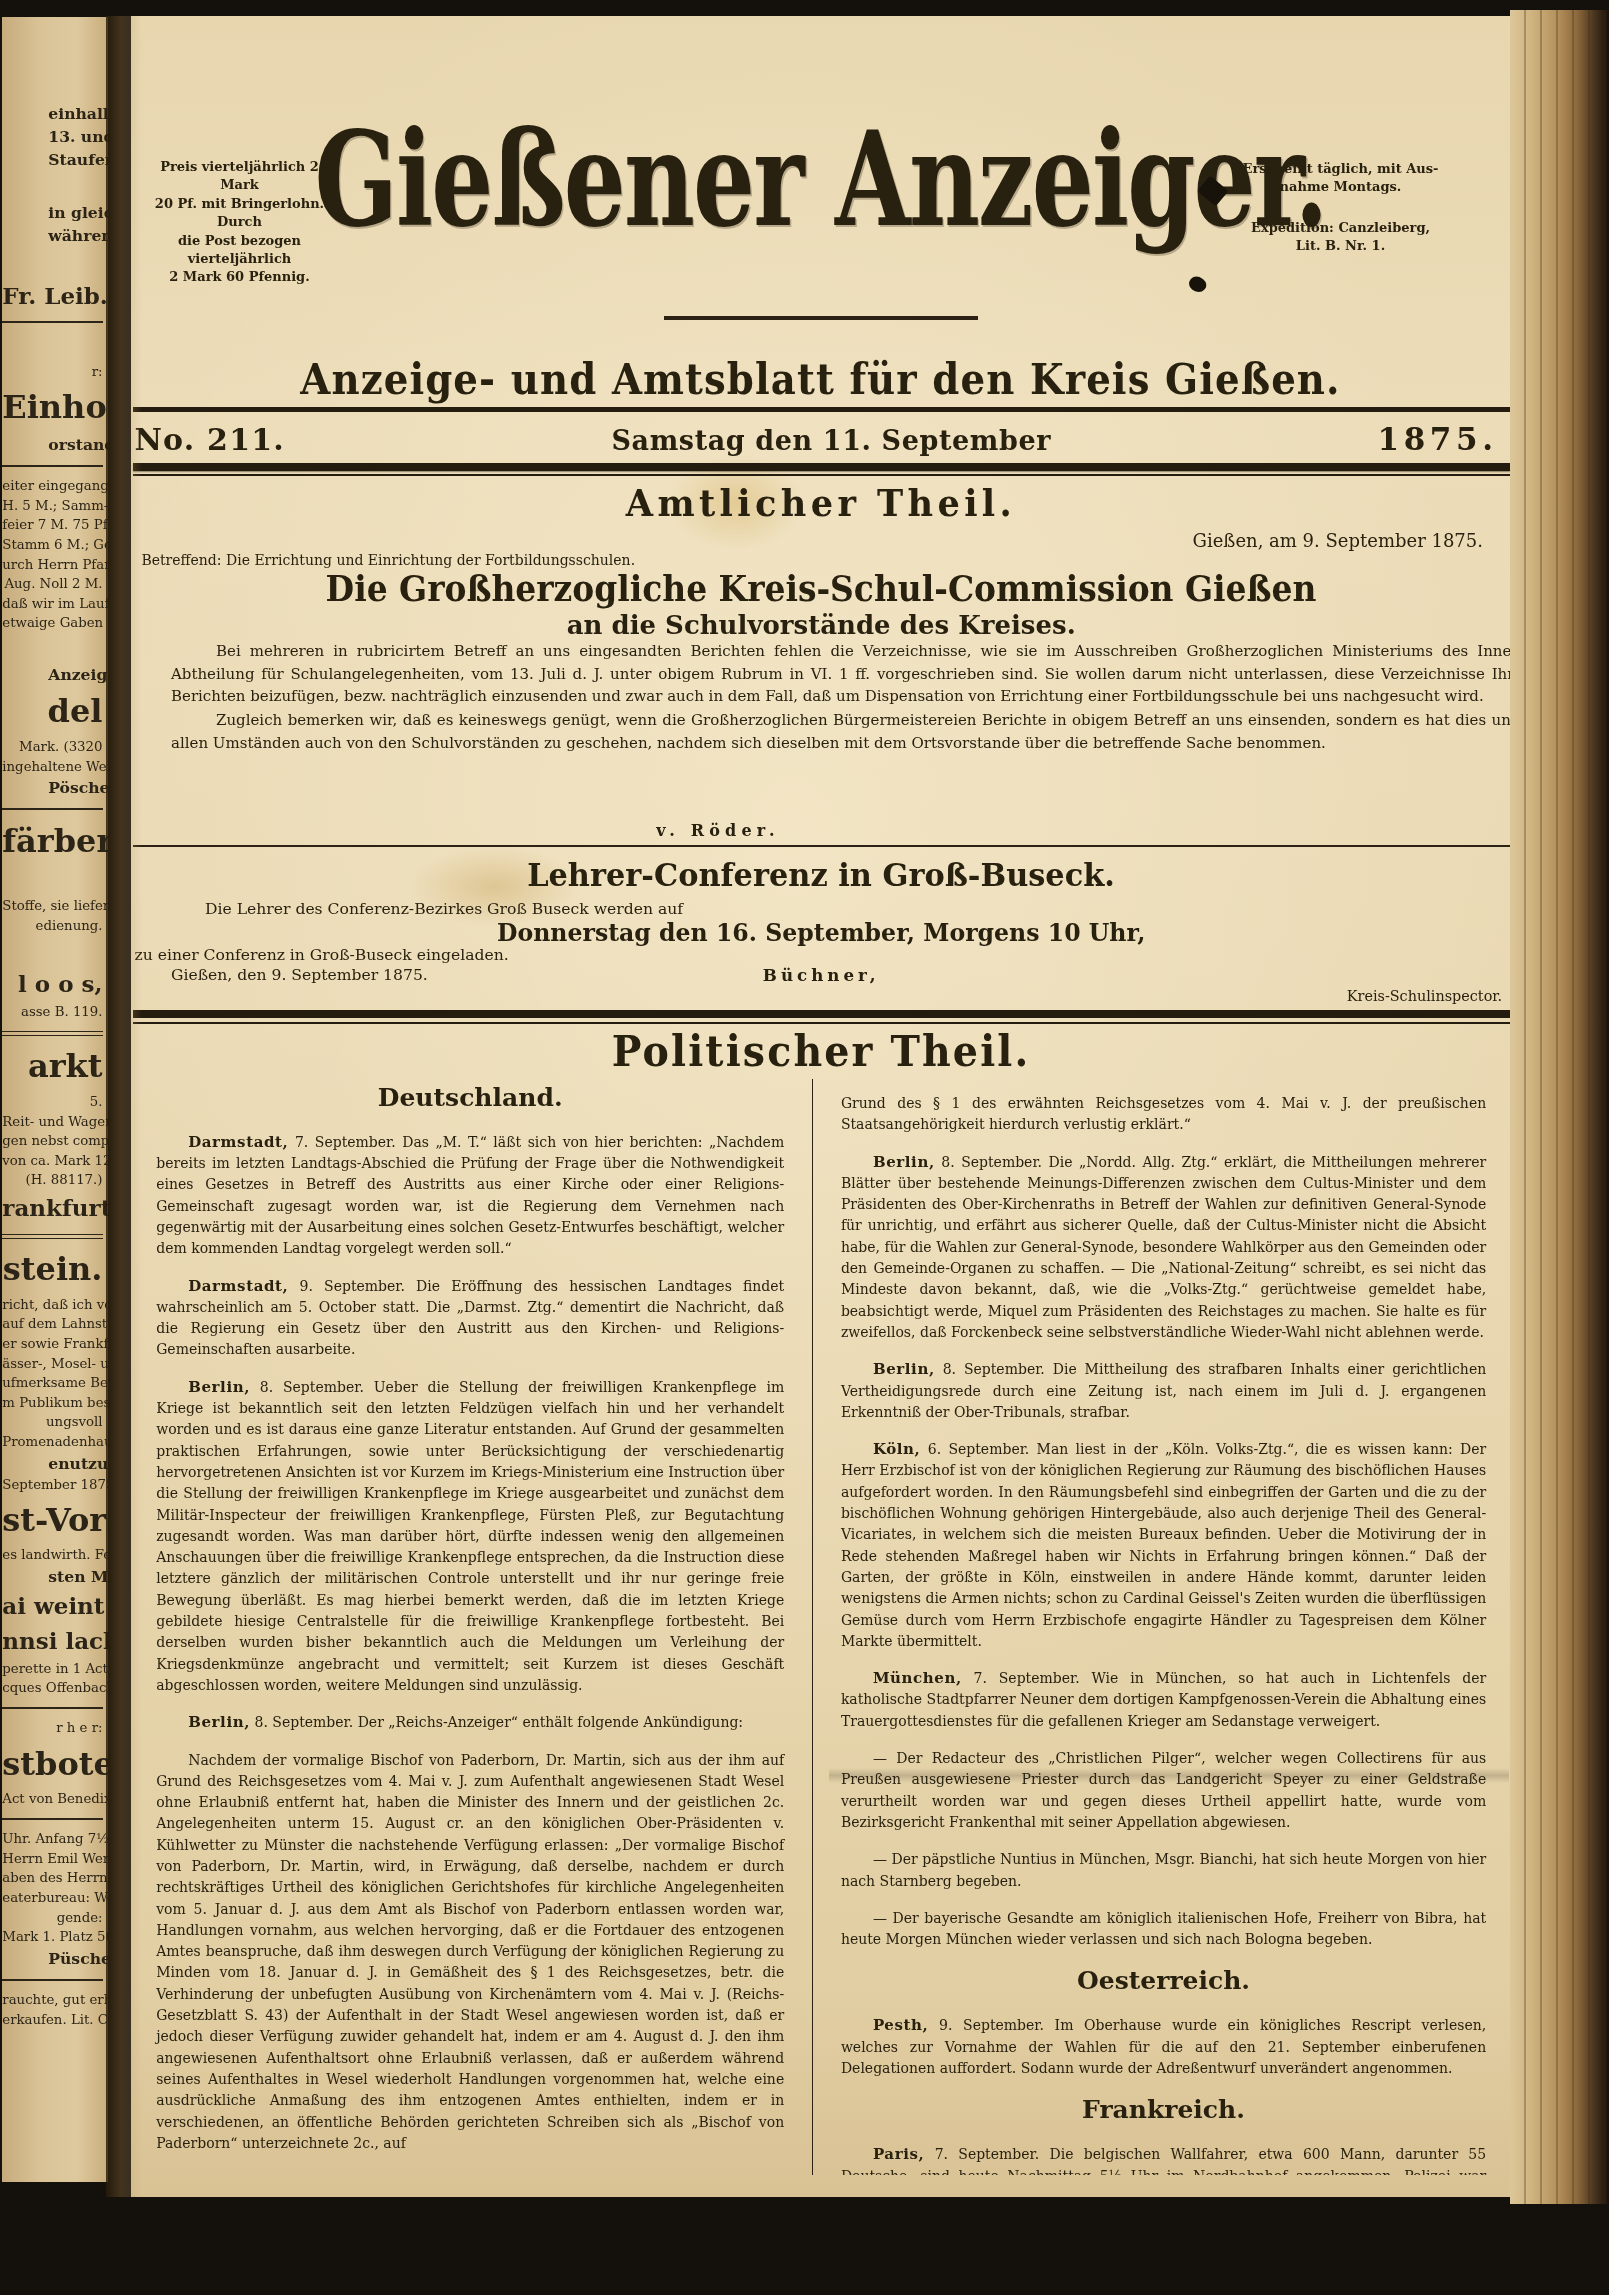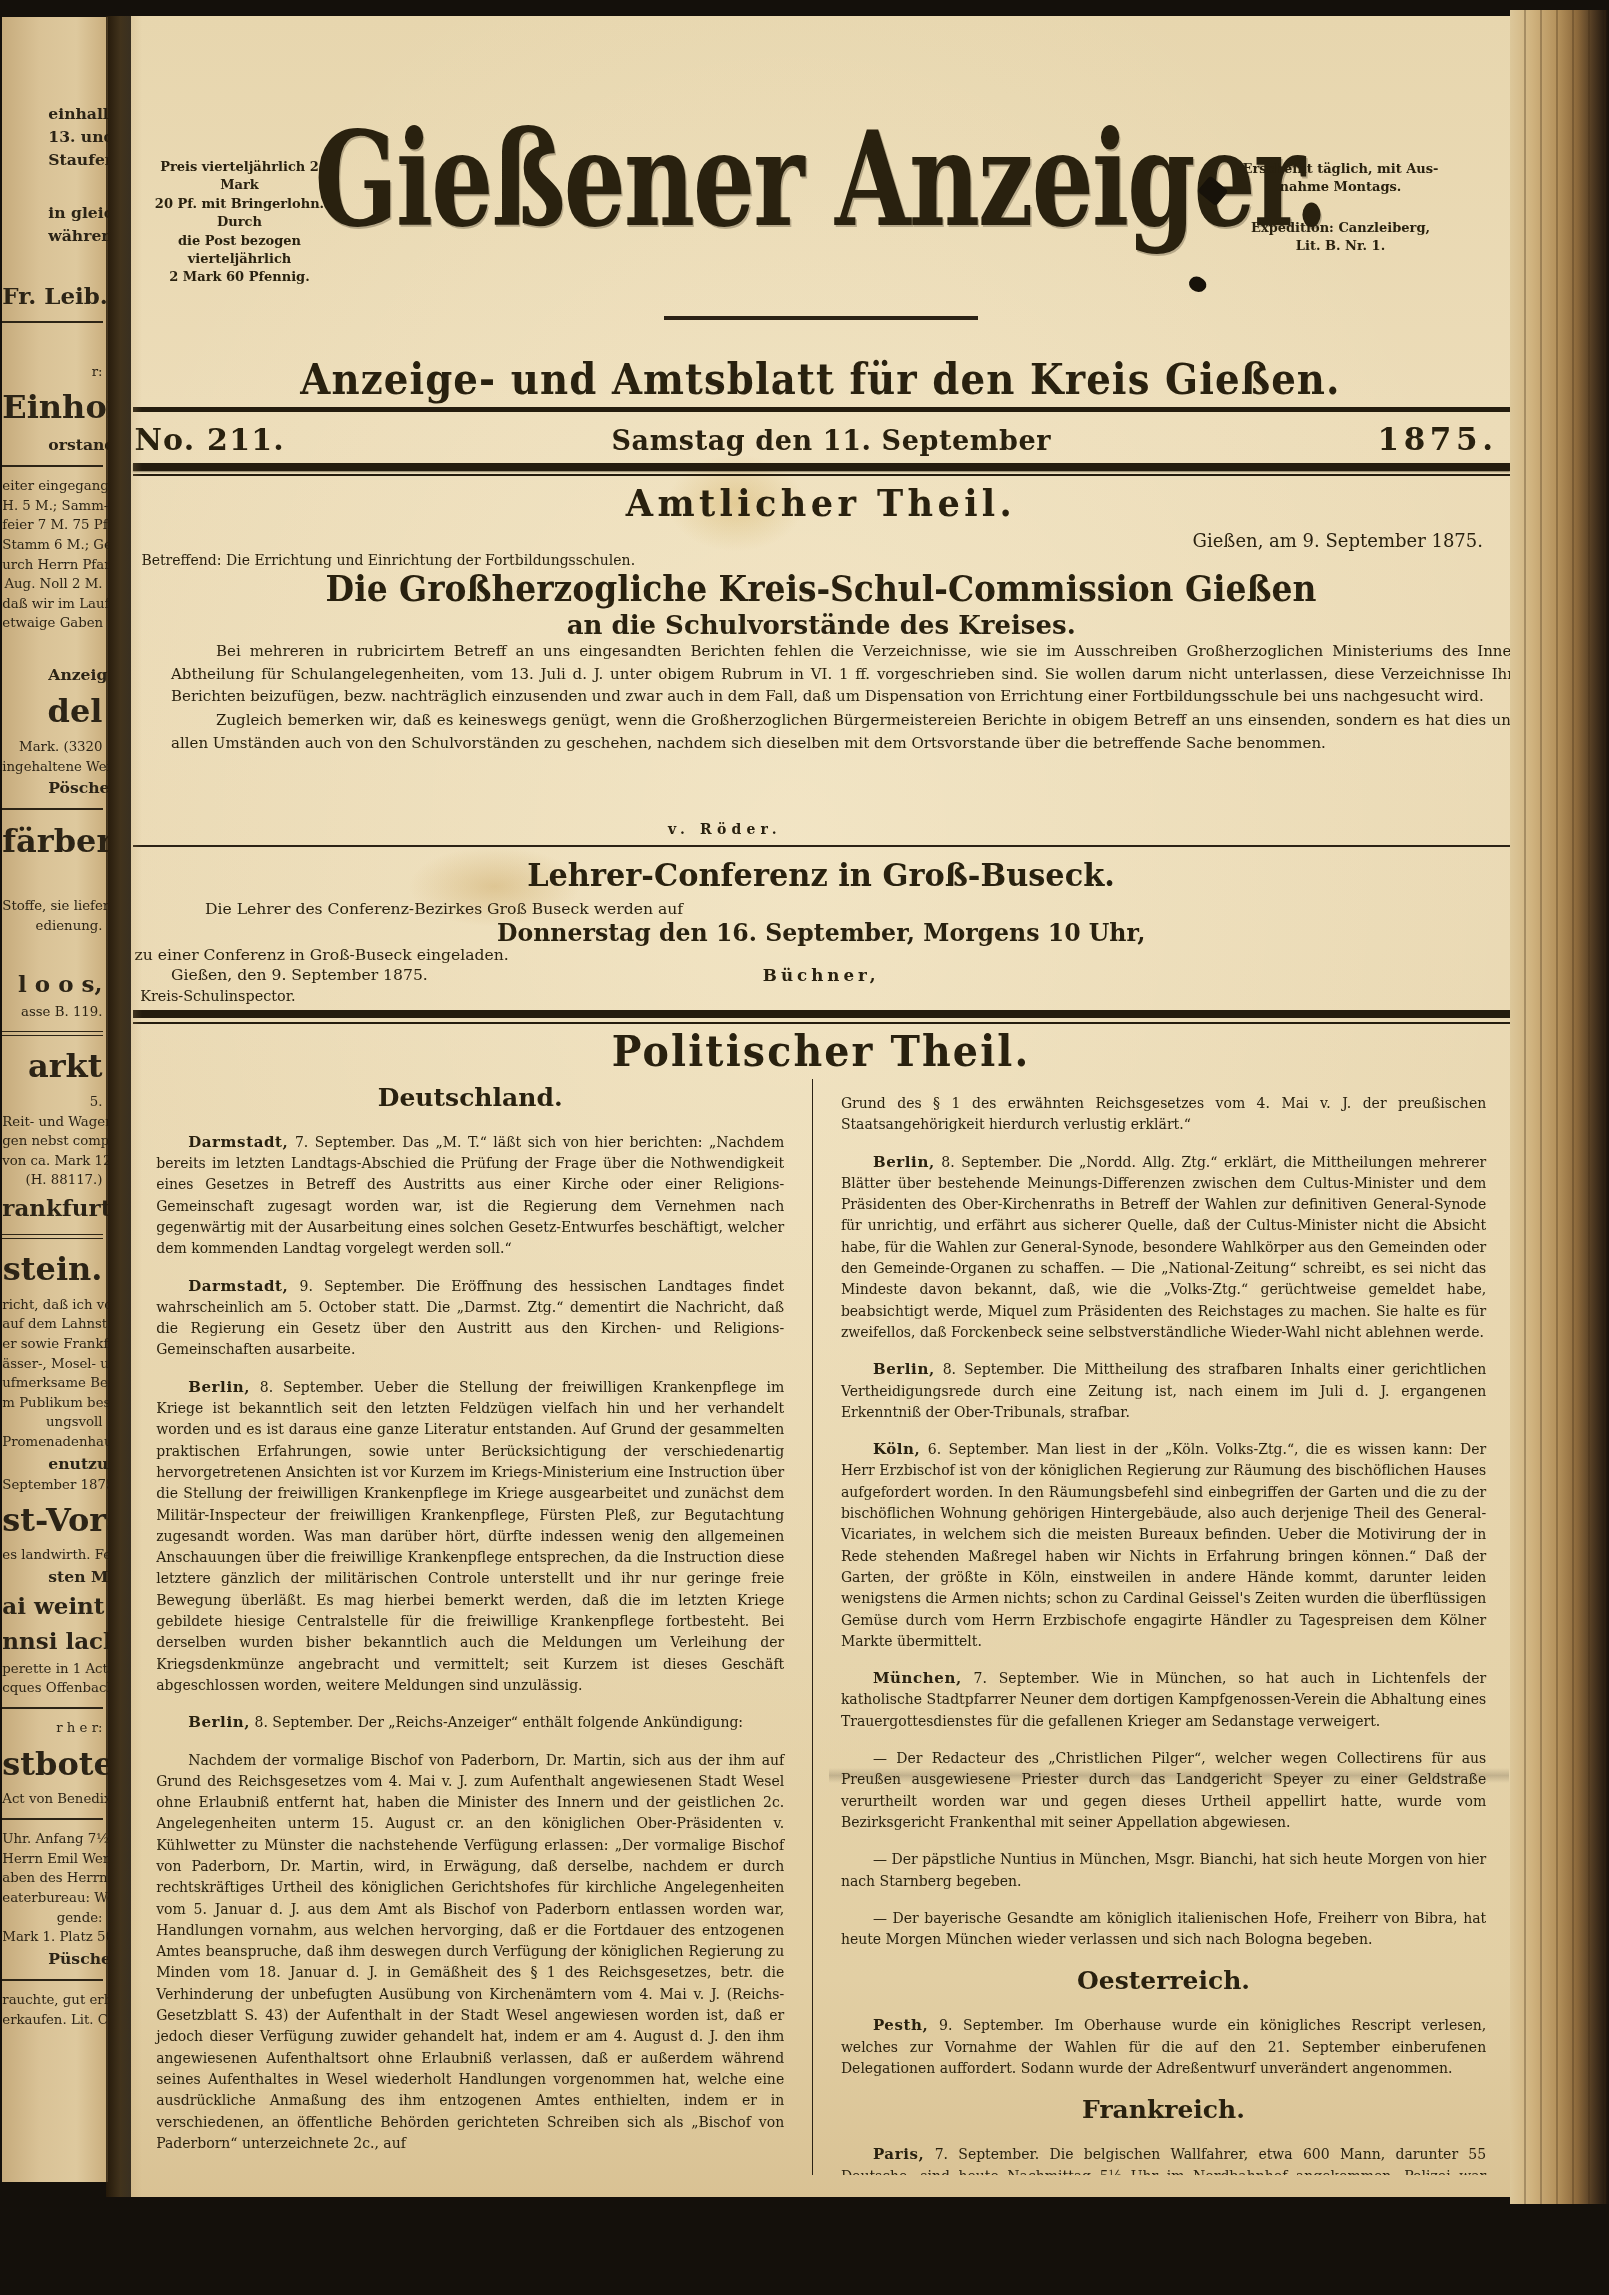--- a/index.html
+++ b/index.html
@@ -68,30 +68,30 @@
   .issue-bot1 { height:8px; background:#241c0e; box-shadow:0 1.2px 1.2px rgba(36,28,14,.5); }
   .issue-bot2 { height:2.3px; background:#241c0e; margin-top:2.9px; }
 
   .amt-heading { top:465px; font-size:37px; font-weight:bold; letter-spacing:4.6px; transform:scaleX(.95); }
   .amt-place-date { right:27px; top:514px; font-size:18px;text-align:center; }
   .amt-subject { left:10.4px; top:536px; font-size:14px; }
   .amt-headline { top:552px; font-size:35px; font-weight:bold; transform:scaleX(.94); white-space:nowrap; }
   .amt-subheadline { top:594px; font-size:26px; font-weight:bold; }
   .amt-body { left:8px; top:624px; width:1362px; font-size:15px; line-height:22.5px; text-align:justify;margin-left:32px; }
   .amt-body p { margin:0 0 1.7px 0; text-indent:45px; }
-  .amt-signature { left:11px; top:805px; width:1362px; text-align:center; font-size:14px; font-weight:bold; letter-spacing:5.2px; transform:translateX(-98px); }
+  .amt-signature { left:4px; top:805px; width:1362px; text-align:center; font-size:16px; font-weight:bold; letter-spacing:5.2px; transform:translateX(-98px); }
   .rule-thin { left:2.3px; top:829px; width:1377px; height:2.3px; background:#2b2215; }
 
   .conf-headline { top:840px; font-size:32px; font-weight:bold; transform:scaleX(.95); }
   .conf-intro { left:74px; top:884px; font-size:15.6px; }
   .conf-event { top:903px; font-size:23.6px; font-weight:bold; }
   .conf-outro { left:3.5px; top:930px; font-size:15.6px; }
   .conf-place { left:40px; top:950px; font-size:15.6px; }
   .conf-signer { left:9.2px; top:949px; width:1362px; text-align:center; font-size:16.7px; font-weight:bold; letter-spacing:4px; }
-  .conf-signer-title { left:9.2px; top:972px; width:1362px; text-align:left; font-size:14.4px; }
+  .conf-signer-title { left:9.2px; top:972px; width:1362px; text-align:right; font-size:14.4px; }
   .rule-thick { left:2.3px; top:994px; width:1377px; }
   .rule-thick .a { height:8px; background:#241c0e; }
   .rule-thick .b { height:2.3px; background:#241c0e; margin-top:3.5px; }
 
   .pol-heading { top:1010px; font-size:43px; font-weight:bold; letter-spacing:2.3px; transform:scaleX(.92); }
 
   .cols { left:9.2px; top:1061px; width:1362px; height:1098px; overflow:hidden; display:flex; }
   .col-left  { width:660px; }
   .col-rule  { width:1.7px; background:#2b2215; margin:2.3px 11.5px 0 11.5px; }
   .col-right { flex:1; }

